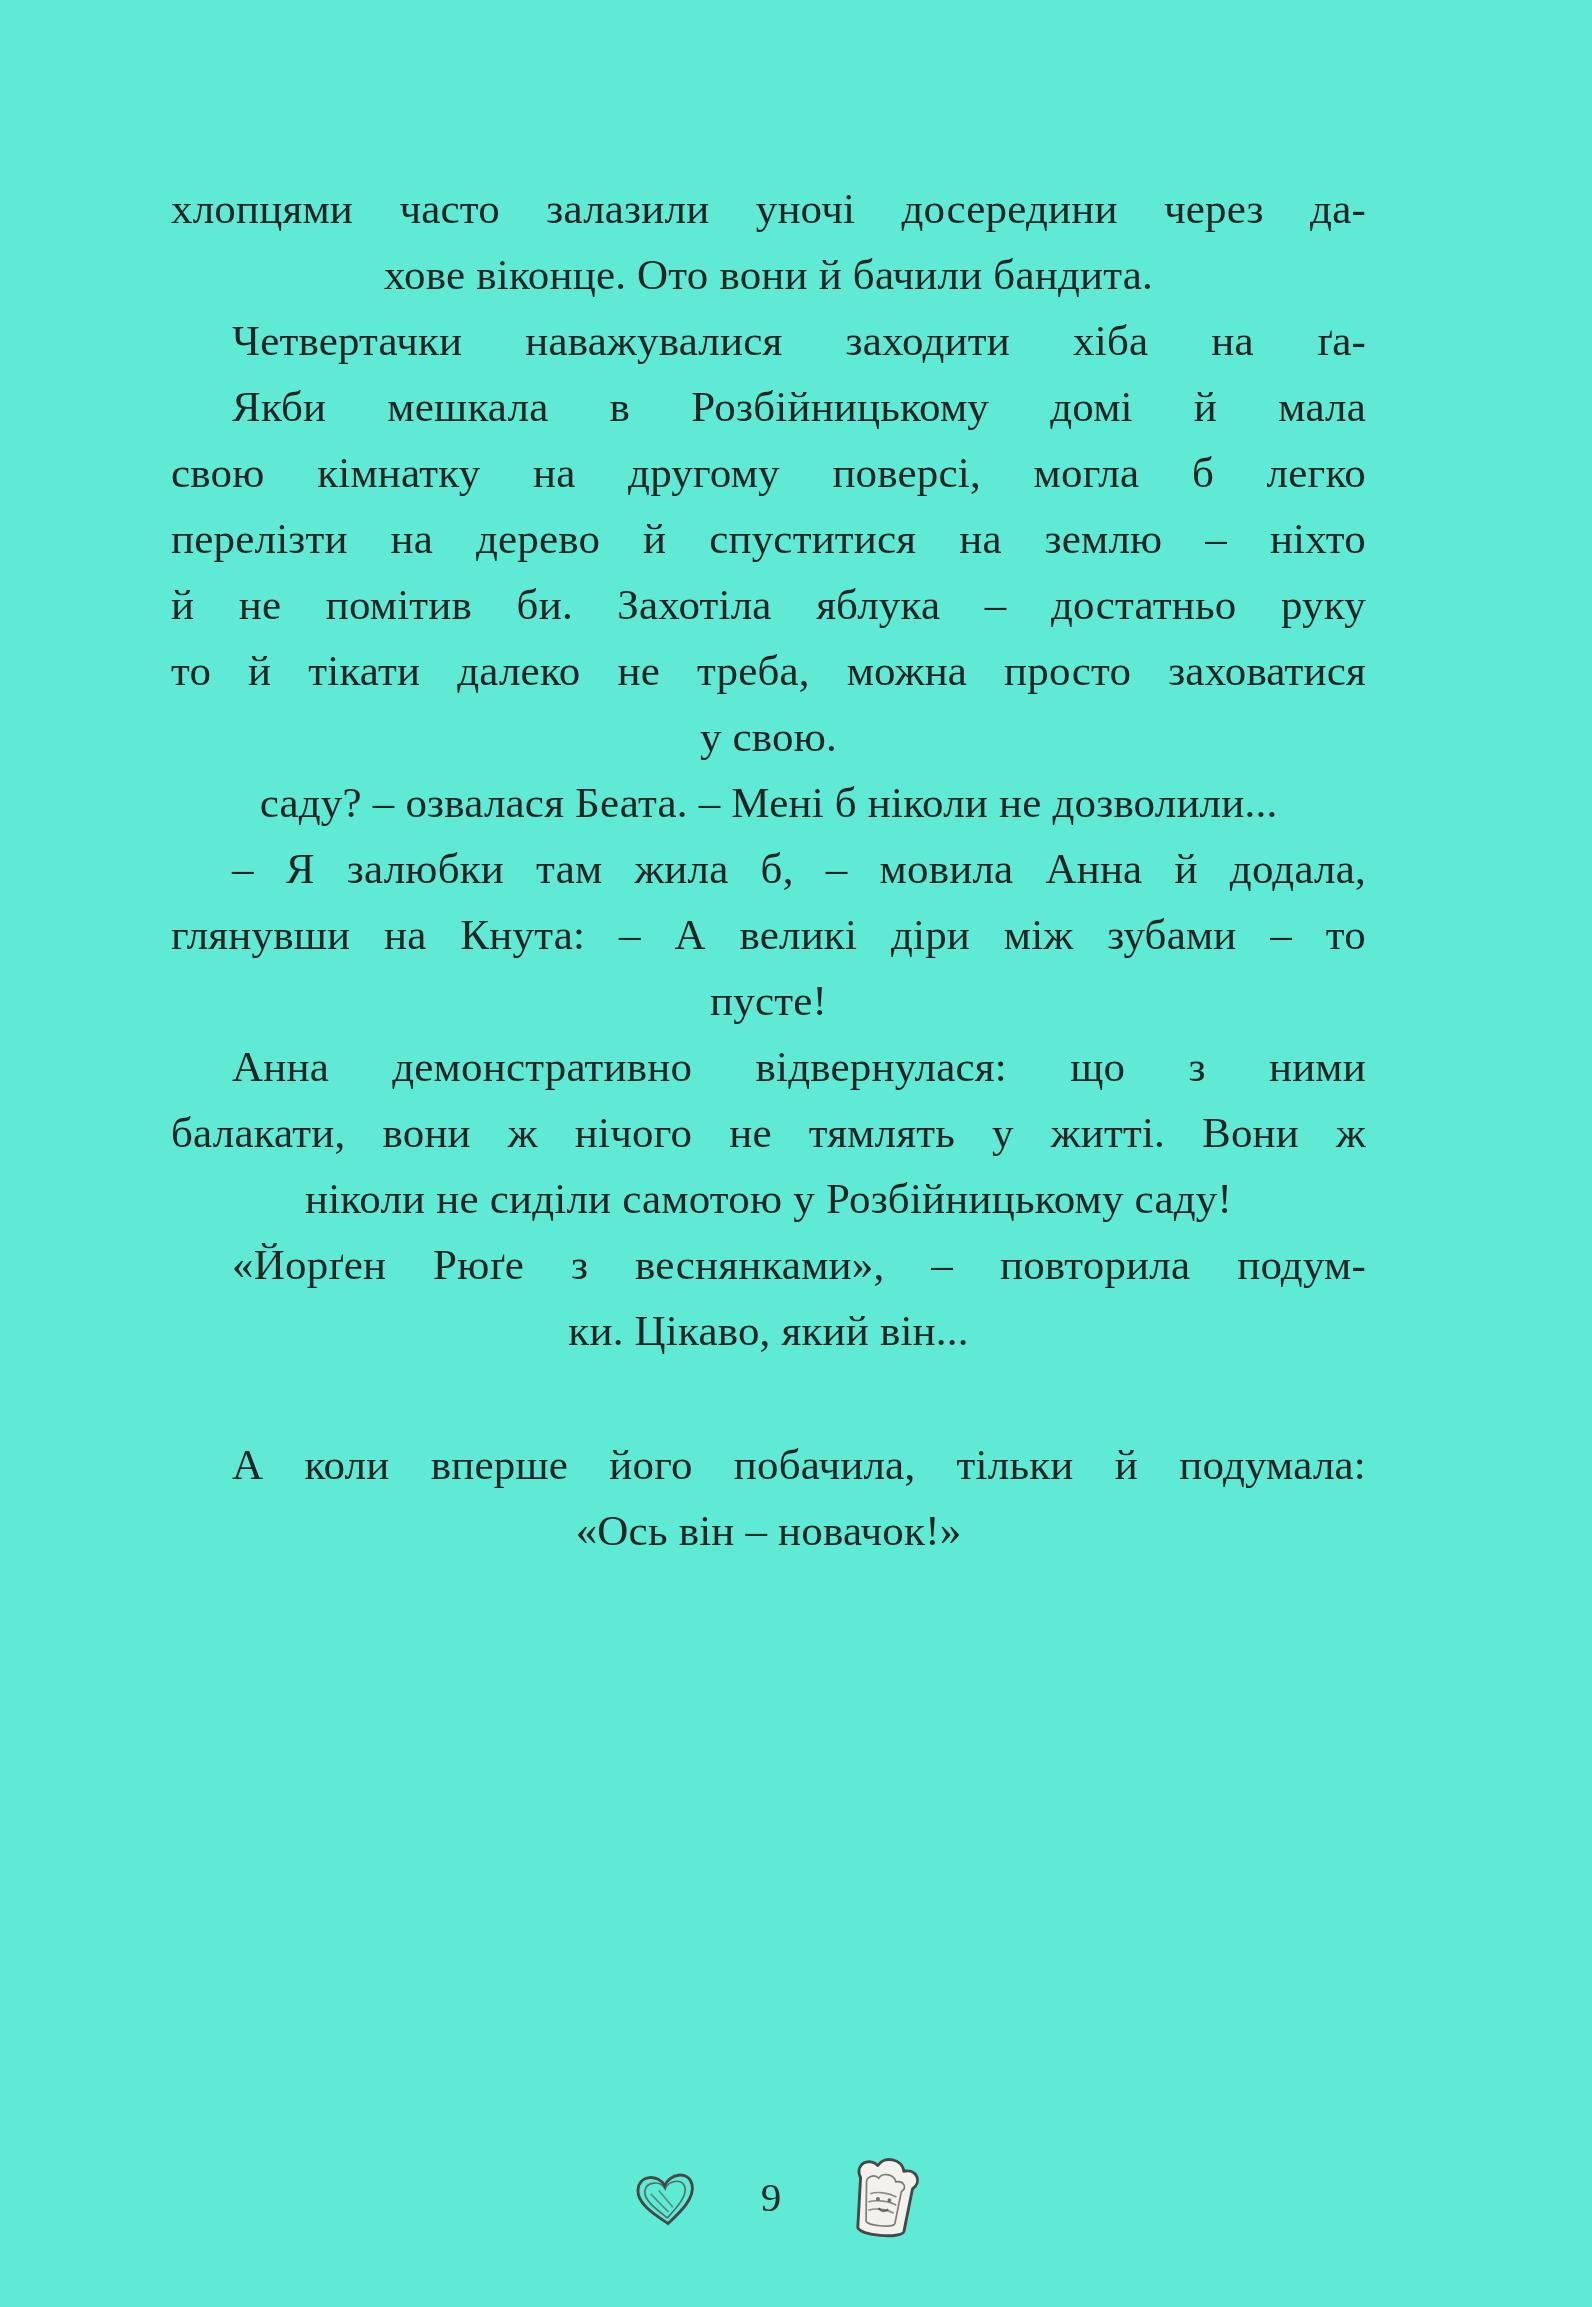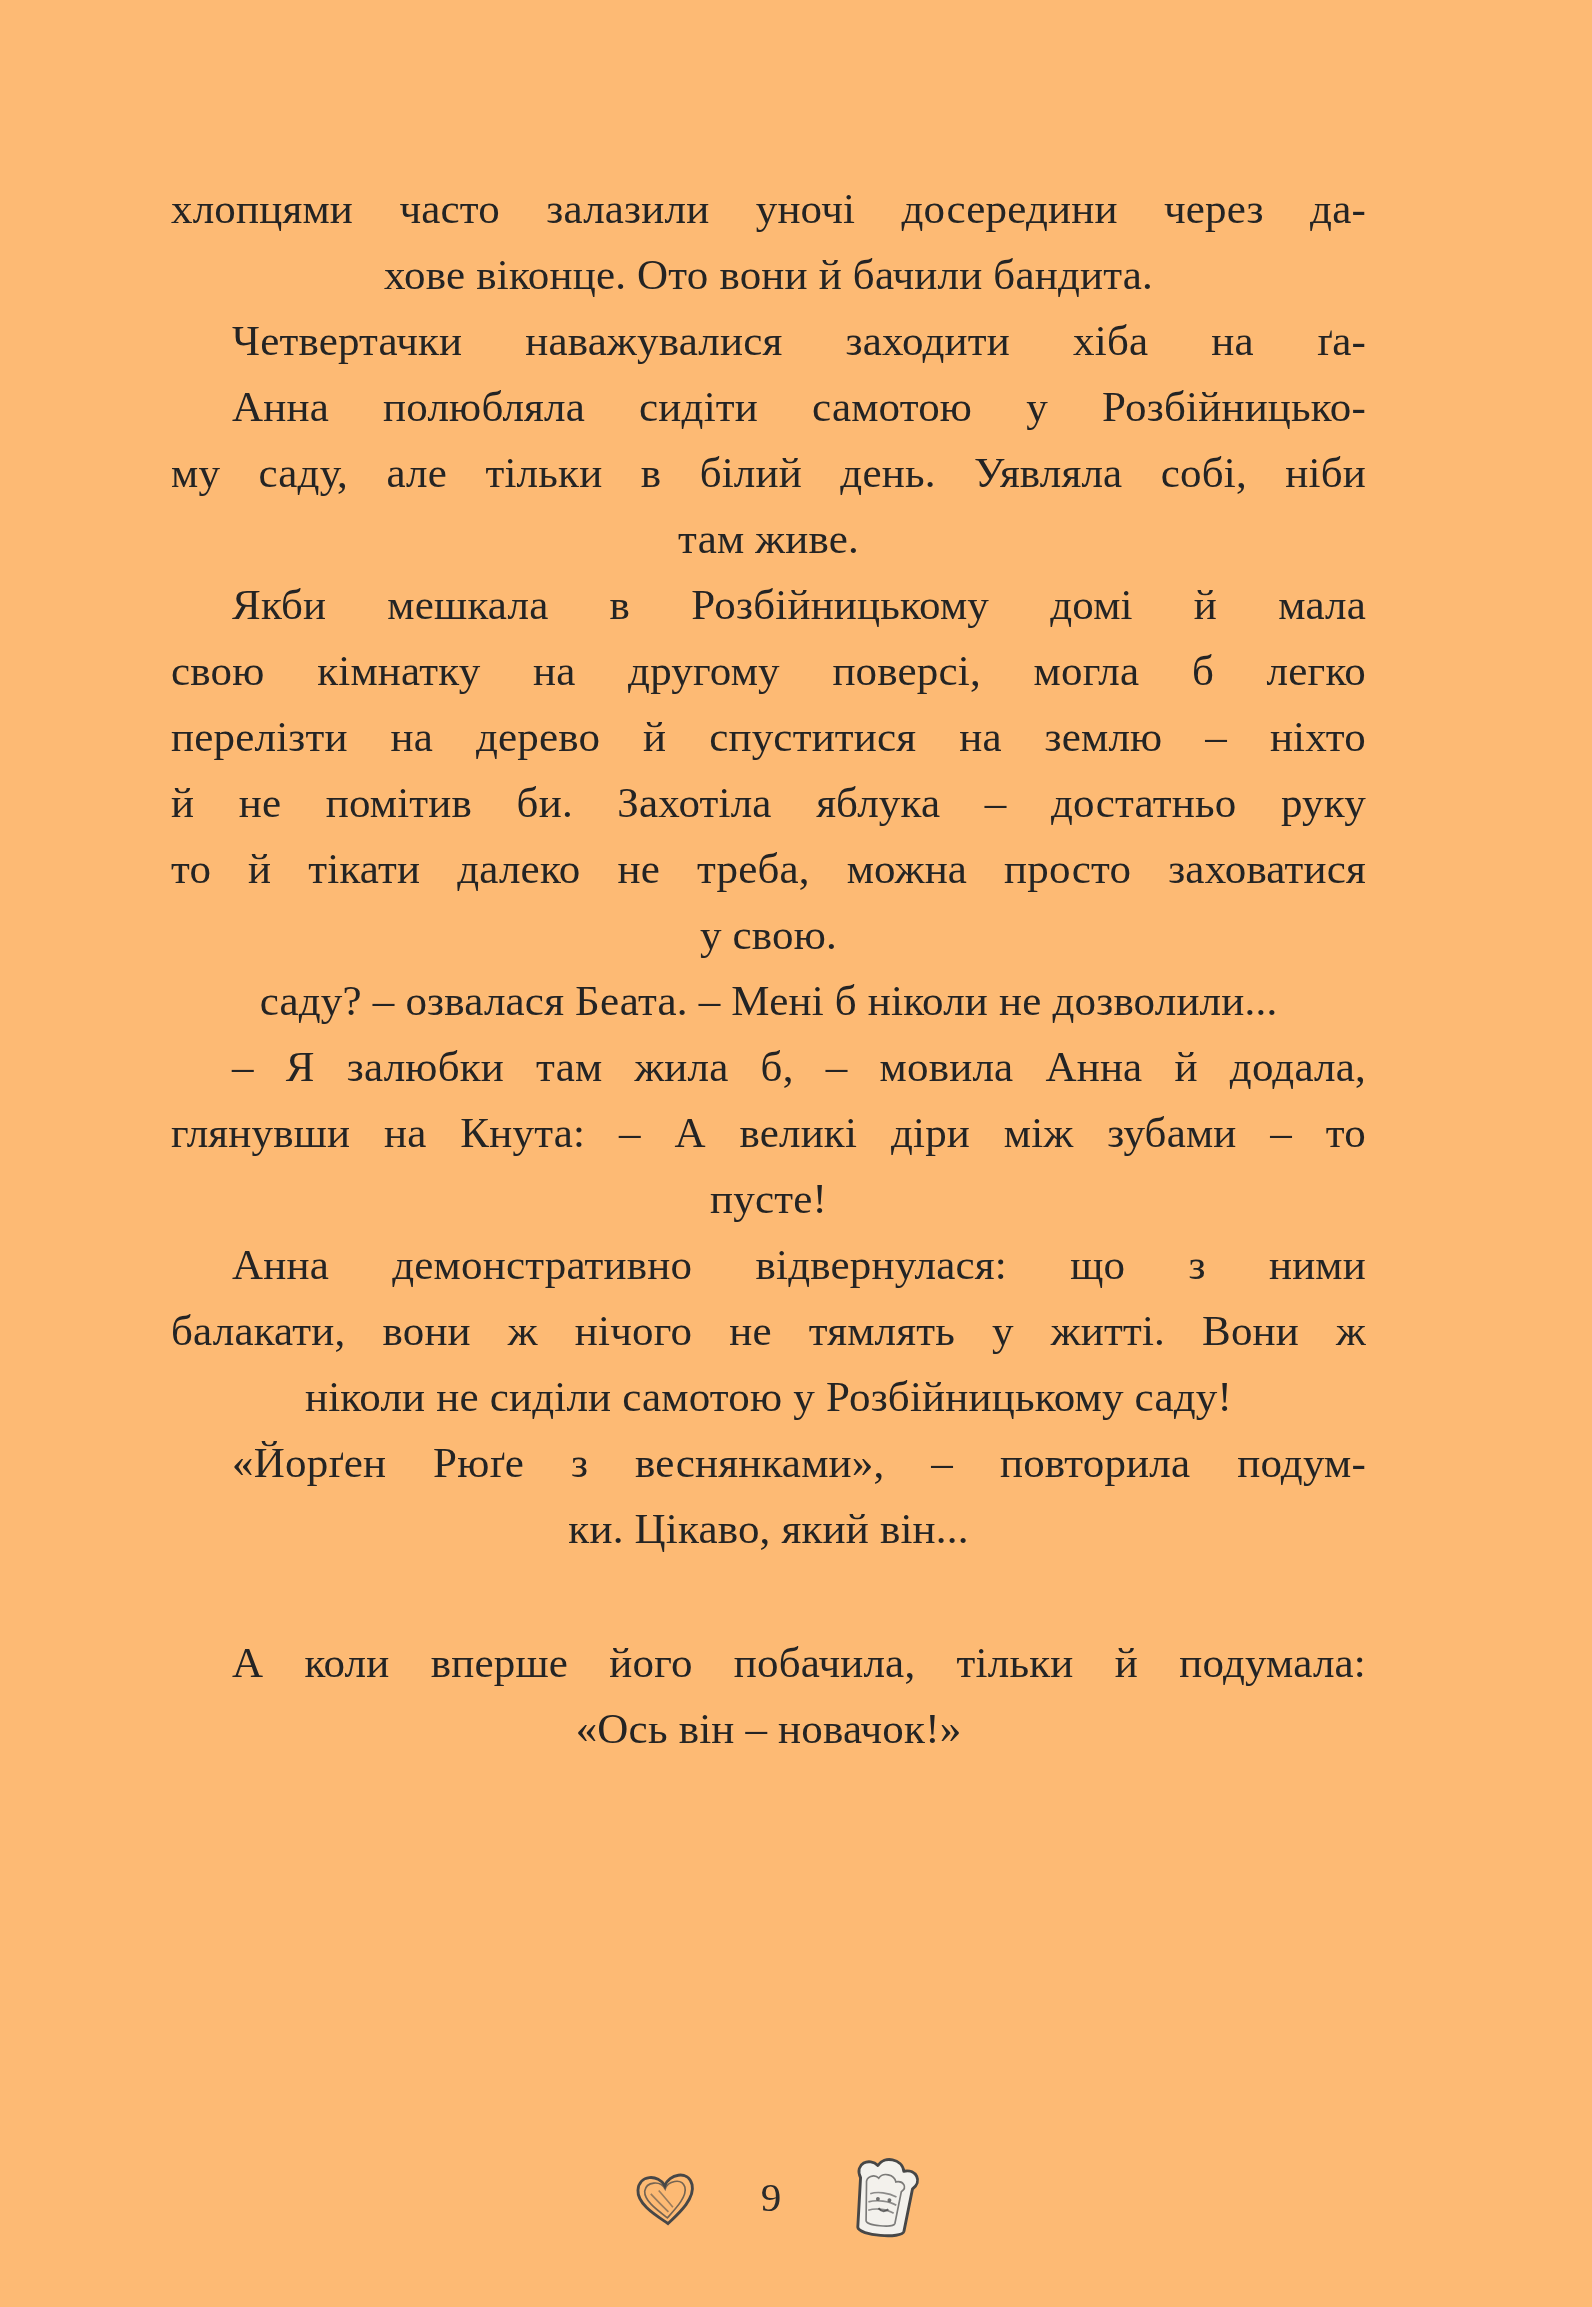--- a/index.html
+++ b/index.html
@@ -5,21 +5,21 @@
   * { margin:0; padding:0; box-sizing:border-box; }
   html, body {
     width:1593px; height:2307px;
     background:#ffffff;
     font-family:"Liberation Serif","DejaVu Serif",serif;
     color:#242424;
     overflow:hidden;
   }
   .page {
     position:absolute; inset:0;
-    background:#fdba74;
+    background:#5eead4;
   }
   .text-block {
     position:absolute;
     left:171px; top:176px;
     width:1195px;
     font-size:43px;
     line-height:66px;
     letter-spacing:0.2px;
   }
   .paragraph { }
@@ -62,25 +62,20 @@
 
   <div class="text-block">
       <div class="paragraph">
         <div class="line just">хлопцями часто залазили уночі досередини через да-</div>
         <div class="line">хове віконце. Ото вони й бачили бандита.</div>
       </div>
       <div class="paragraph">
         <div class="line just indent">Четвертачки наважувалися заходити хіба на ґа-</div>
       </div>
       <div class="paragraph">
-        <div class="line just indent">Анна полюбляла сидіти самотою у Розбійницько-</div>
-        <div class="line just">му саду, але тільки в білий день. Уявляла собі, ніби</div>
-        <div class="line">там живе.</div>
-      </div>
-      <div class="paragraph">
         <div class="line just indent">Якби мешкала в Розбійницькому домі й мала</div>
         <div class="line just">свою кімнатку на другому поверсі, могла б легко</div>
         <div class="line just">перелізти на дерево й спуститися на землю – ніхто</div>
         <div class="line just">й не помітив би. Захотіла яблука – достатньо руку</div>
         <div class="line just">то й тікати далеко не треба, можна просто заховатися</div>
         <div class="line">у свою.</div>
       </div>
       <div class="paragraph">
         <div class="line">саду? – озвалася Беата. – Мені б ніколи не дозволили...</div>
       </div>

